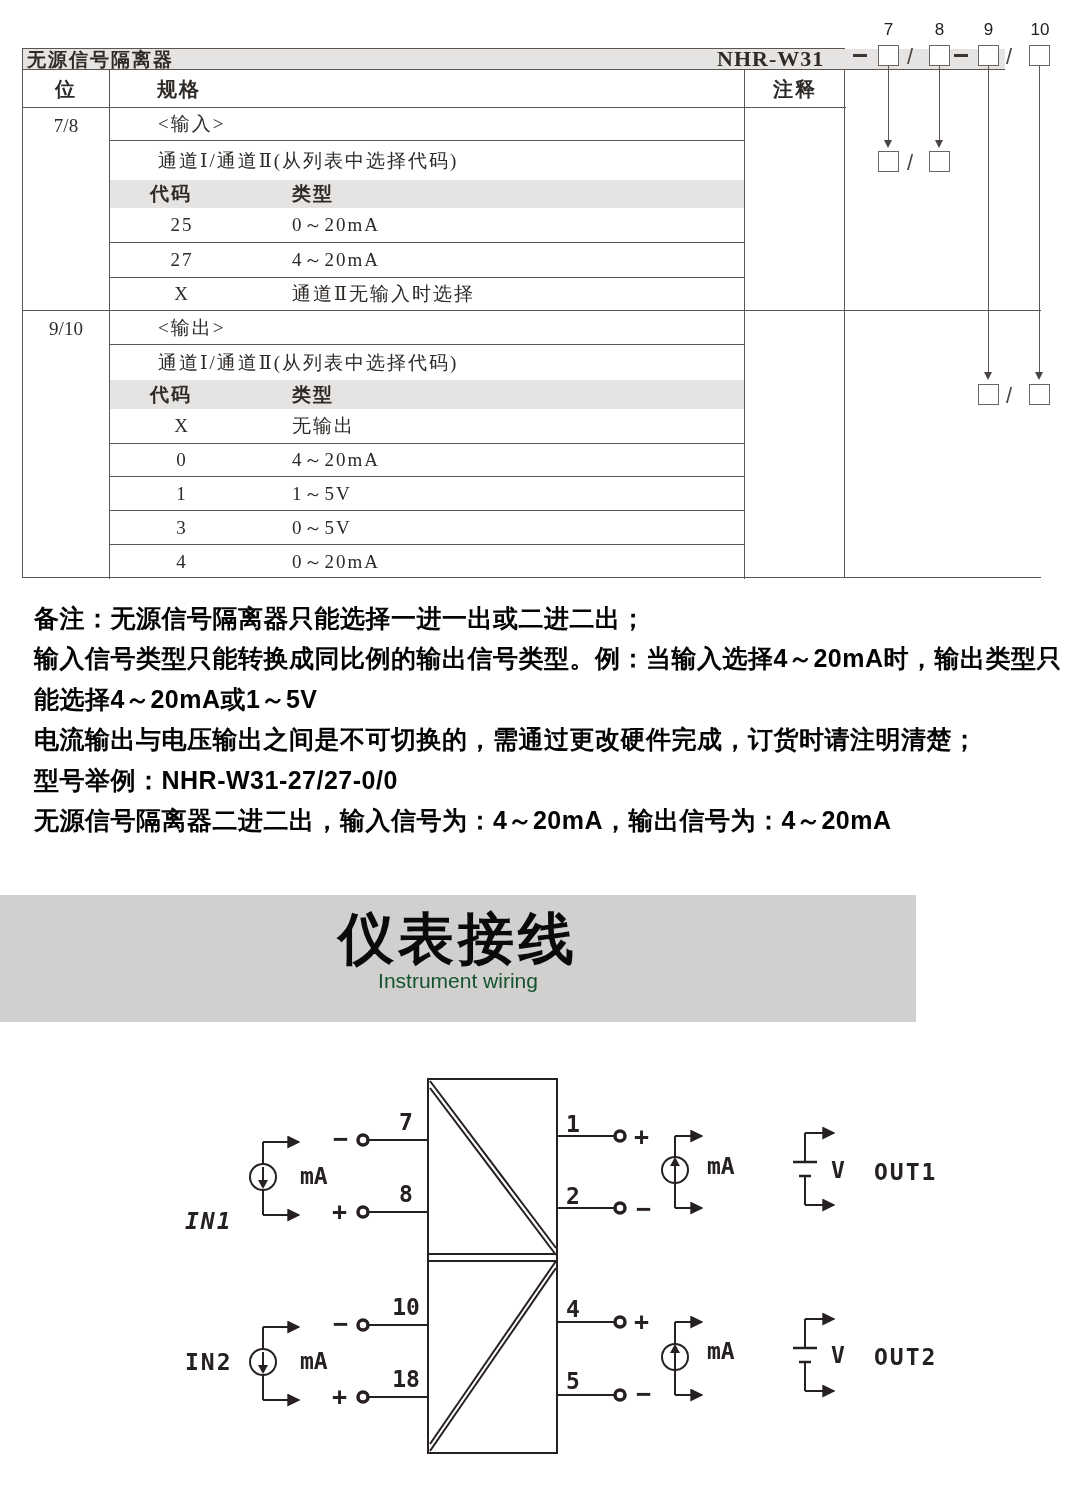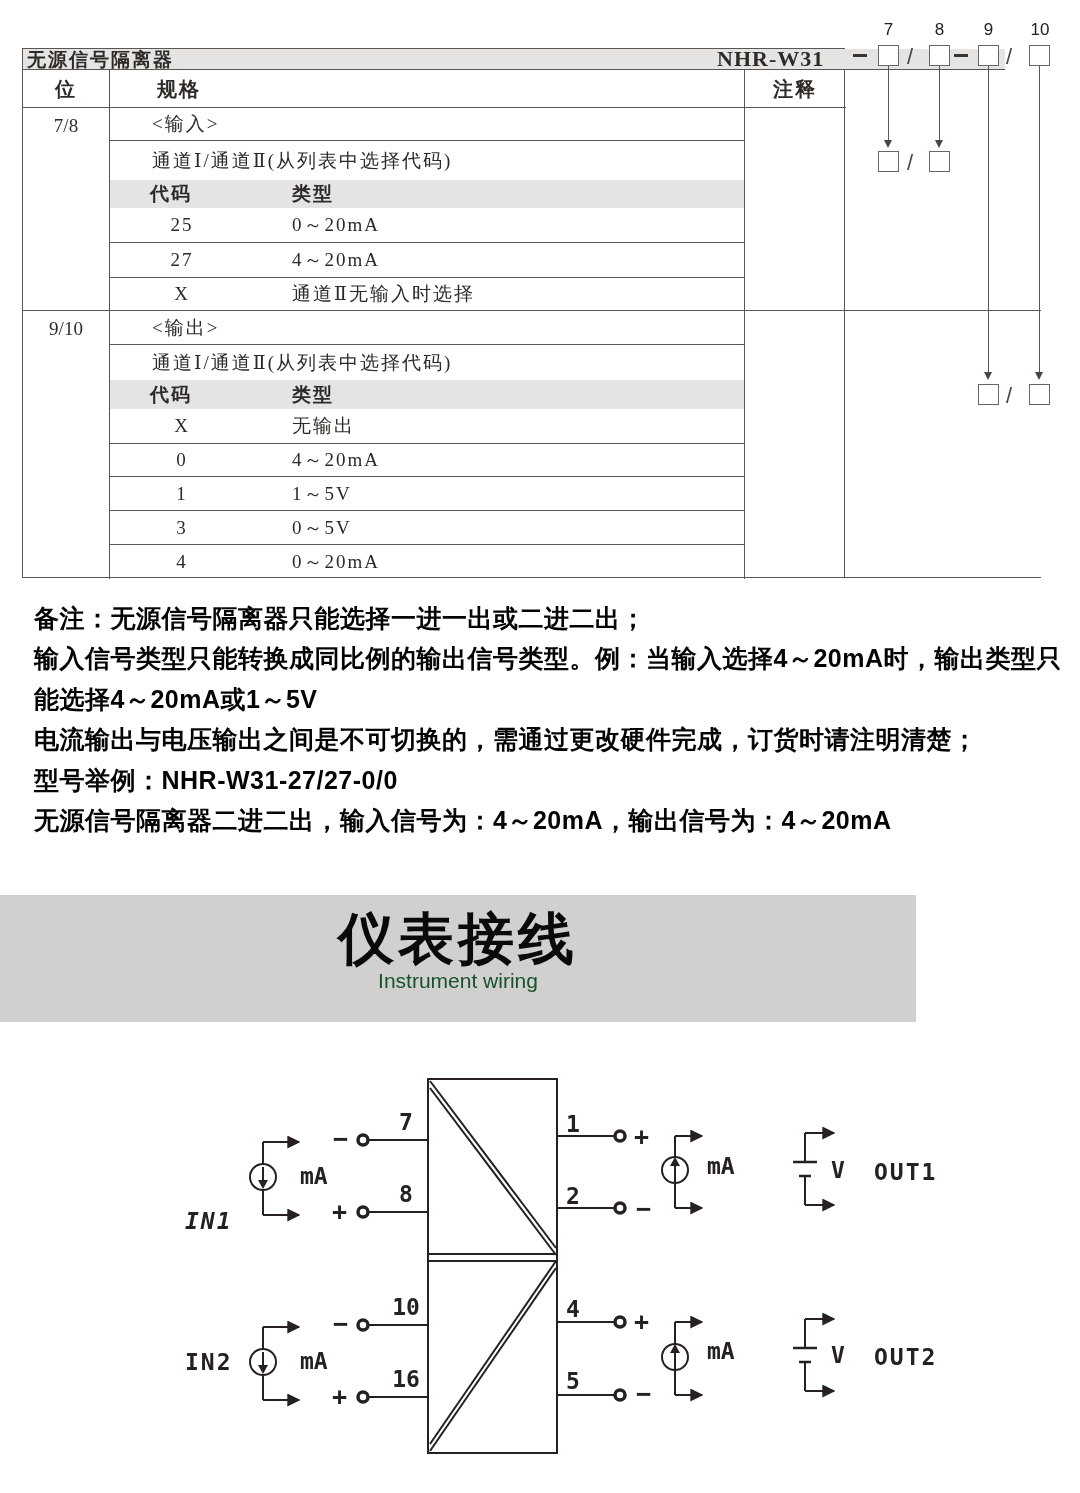--- a/index.html
+++ b/index.html
@@ -24,21 +24,21 @@
   .t-headrow{position:absolute;left:0;top:21px;width:823px;height:38px;border-bottom:1px solid var(--line);}
   .th-cell{position:absolute;top:0;height:38px;line-height:38px;font-size:20px;font-weight:700;letter-spacing:2px;}
   .vdiv{position:absolute;top:21px;width:1px;height:509px;background:var(--line);}
   .poslbl{position:absolute;left:0;width:86px;text-align:center;font-size:19px;}
   .srow{position:absolute;left:87px;width:634px;font-size:19px;letter-spacing:2px;}
   .srow.bb{border-bottom:1px solid var(--line);}
   .srow.band{background:var(--band);font-weight:700;}
   .srow .c1{position:absolute;left:42px;width:60px;text-align:center;}
   .srow .c2{position:absolute;left:138px;white-space:nowrap;margin-left:44px;}
   .srow .h1{position:absolute;left:40px;}
-  .srow .pl{position:absolute;left:42px;white-space:nowrap;}
+  .srow .pl{position:absolute;left:48px;white-space:nowrap;}
 
   
   .xline{position:absolute;left:22px;width:1019px;height:1px;background:var(--line);}
 
   
   .md-digit{position:absolute;font-family:"Liberation Sans","DejaVu Sans",sans-serif;
             font-size:17px;color:#222;text-align:center;}
   .md-box{position:absolute;width:21px;height:21px;border:1.5px solid #6a6561;background:#fff;}
   .md-dash{position:absolute;width:14px;height:3px;background:#3a3532;}
   .md-slash{position:absolute;font-size:22px;color:#4a4542;font-family:"Liberation Sans",sans-serif;}
@@ -283,21 +283,21 @@
   <div class="ws" style="left:636px;top:1194px;">−</div>
   <div class="wl" style="left:707px;top:1153px;letter-spacing:0;">mA</div>
   <div class="wl" style="left:831px;top:1157px;">V</div>
   <div class="wl" style="left:874px;top:1159px;">OUT1</div>
 
   <div class="wl" style="left:185px;top:1349px;">IN2</div>
   <div class="wl" style="left:300px;top:1348px;letter-spacing:0;">mA</div>
   <div class="ws" style="left:333px;top:1309px;">−</div>
   <div class="ws" style="left:332px;top:1382px;">+</div>
   <div class="wn" style="left:389px;top:1294px;width:34px;">10</div>
-  <div class="wn" style="left:391px;top:1366px;width:30px;">16</div>
+  <div class="wn" style="left:391px;top:1366px;width:30px;">18</div>
   <div class="wn" style="left:561px;top:1296px;width:24px;">4</div>
   <div class="wn" style="left:561px;top:1368px;width:24px;">5</div>
   <div class="ws" style="left:634px;top:1307px;">+</div>
   <div class="ws" style="left:636px;top:1379px;">−</div>
   <div class="wl" style="left:707px;top:1338px;letter-spacing:0;">mA</div>
   <div class="wl" style="left:831px;top:1342px;">V</div>
   <div class="wl" style="left:874px;top:1344px;">OUT2</div>
 
 </div>
 

